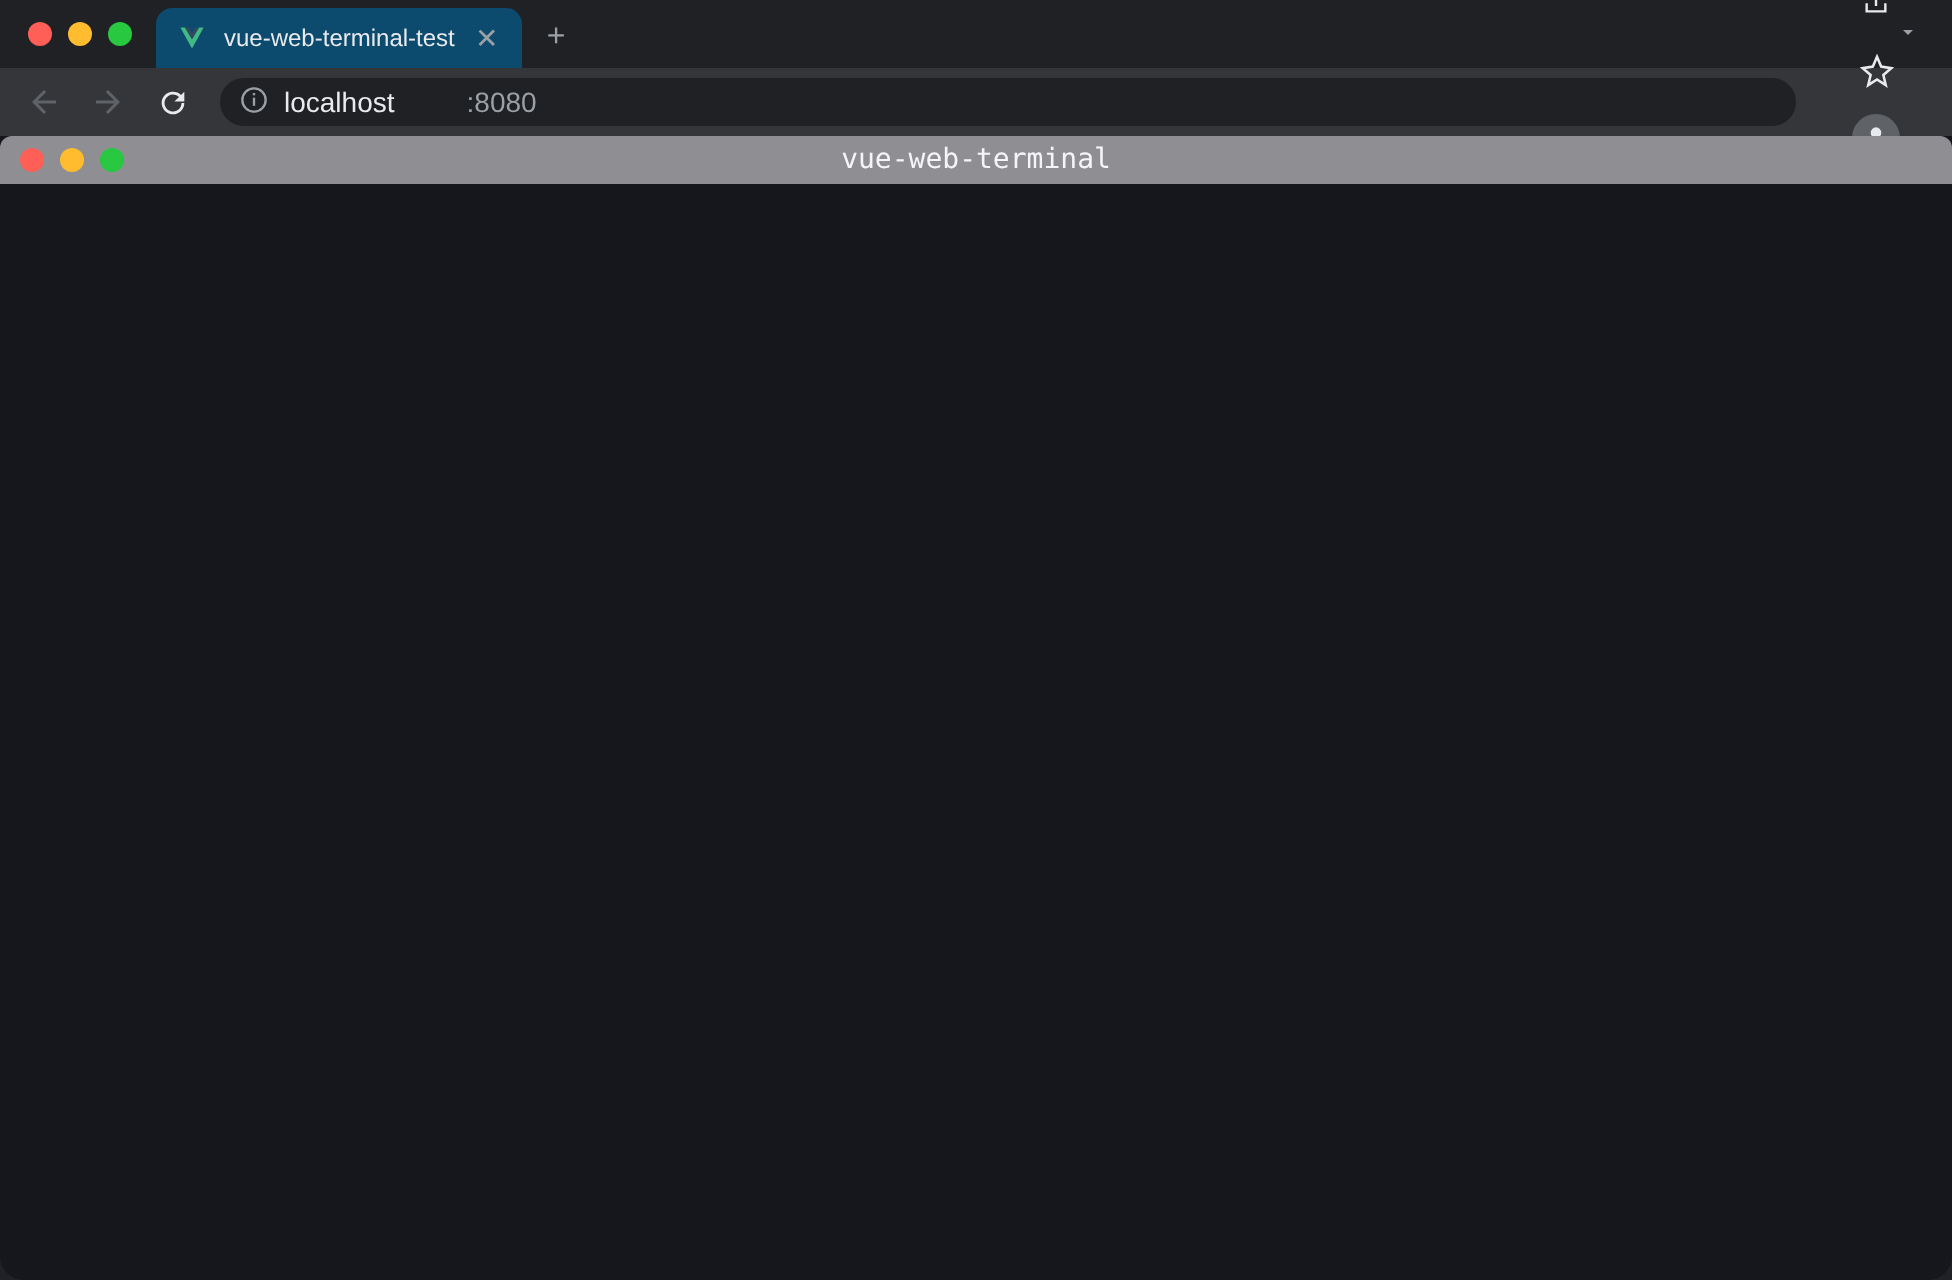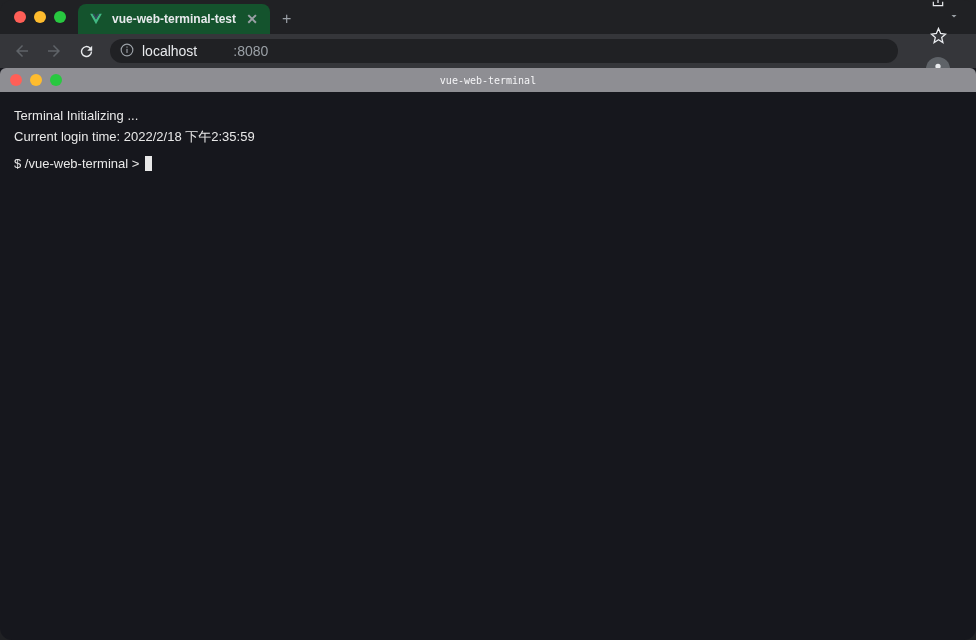--- a/index.html
+++ b/index.html
@@ -43,27 +43,26 @@
     }
     
     .tl-red { background: #ff5f57; }
     .tl-yellow { background: #febc2e; }
     .tl-green { background: #28c840; }
     
     .tab {
       display: flex;
       align-items: center;
       height: 30px;
-      background: #14532d;
+      background: #0c4a6e;
       border-radius: 8px 8px 0 0;
       padding: 0 10px;
       gap: 8px;
       min-width: 180px;
       margin-top: 4px;
-      font-weight: bold;
     }
     
     .tab-favicon {
       width: 16px;
       height: 16px;
       display: flex;
       align-items: center;
       justify-content: center;
     }
     
@@ -237,21 +236,21 @@
     
     .atl-red { background: #ff5f57; }
     .atl-yellow { background: #febc2e; }
     .atl-green { background: #28c840; }
     
     .app-title {
       position: absolute;
       left: 50%;
       transform: translateX(-50%);
       color: #f5f5f7;
-      font-size: 10px;
+      font-size: 14px;
       font-family: "SF Mono", Menlo, Monaco, Consolas, monospace;
     }
     
     .terminal-body {
       padding: 14px;
       font-family: "SF Mono", Menlo, Monaco, Consolas, monospace;
       font-size: 13px;
       color: #e8e8e8;
       line-height: 1.6;
     }
@@ -363,20 +362,13 @@
 
 <div class="app-window">
   <div class="app-titlebar">
     <div class="app-traffic-lights">
       <div class="app-traffic-light atl-red"></div>
       <div class="app-traffic-light atl-yellow"></div>
       <div class="app-traffic-light atl-green"></div>
     </div>
     <div class="app-title">vue-web-terminal</div>
   </div>
-  <div class="terminal-body">
-    <div class="terminal-line">Terminal Initializing ...</div>
-    <div class="terminal-line">Current login time: 2022/2/18 下午2:35:59</div>
-    <div class="prompt-line">
-      <span>$ /vue-web-terminal &gt; </span><span class="cursor-block"></span>
-    </div>
-  </div>
 </div>
 
 </body></html>

